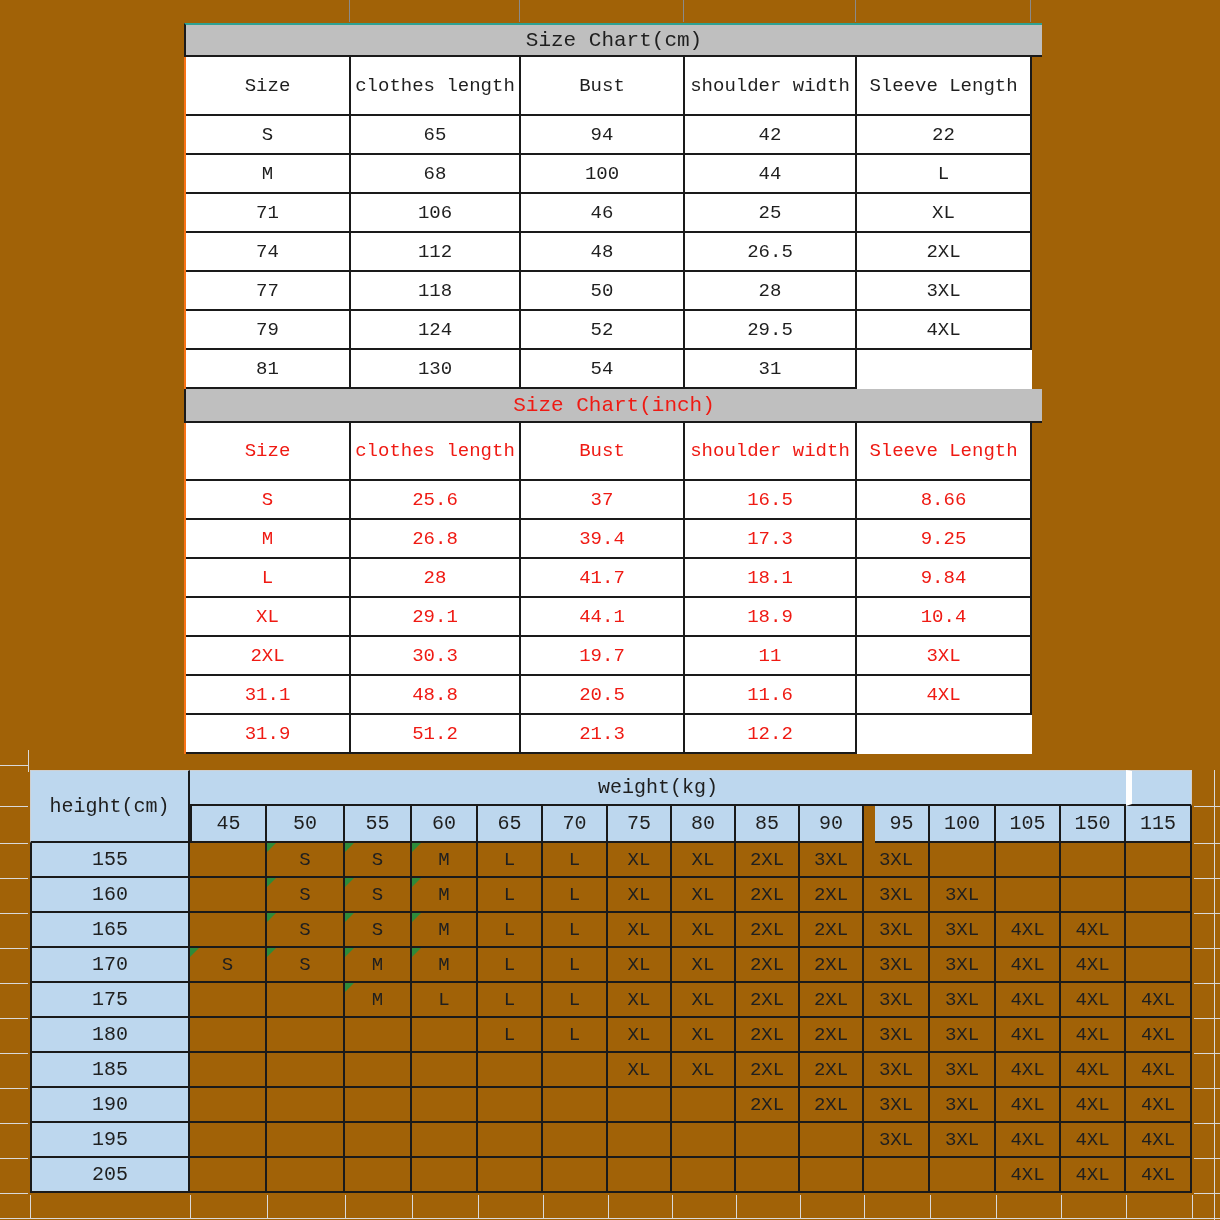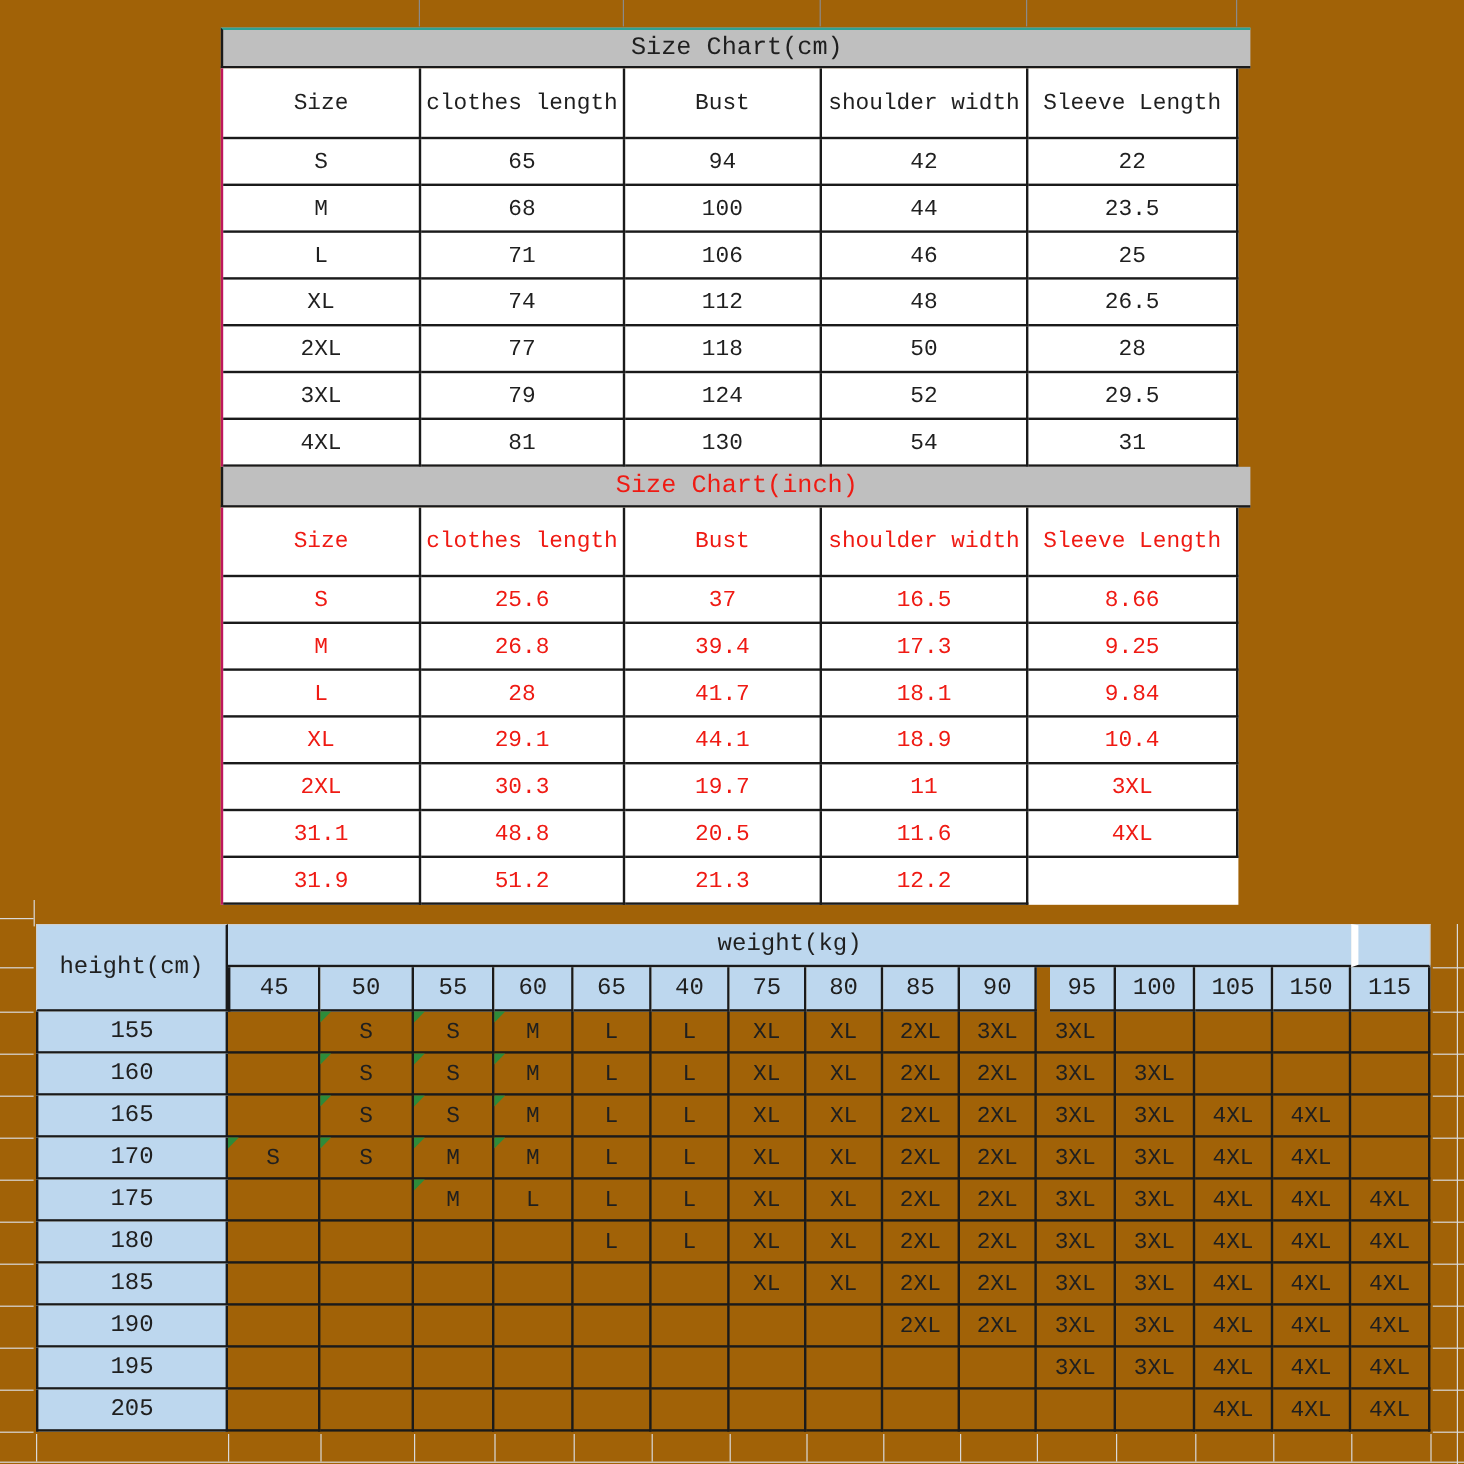--- a/index.html
+++ b/index.html
@@ -4,21 +4,21 @@
 <style>
   html,body{margin:0;padding:0;background:#ffffff;}
   #canvas{position:relative;width:1220px;height:1220px;background:#a16207;overflow:hidden;
           font-family:"Liberation Mono","DejaVu Sans Mono",monospace;color:#1f1f1f;}
   .size-table{position:absolute;left:184px;}
   .stitle{box-sizing:border-box;width:858px;height:34px;background:#bfbfbf;
           border-left:2px solid #1a1a1a;border-bottom:2px solid #1a1a1a;
           display:flex;align-items:center;justify-content:center;
           font-size:21px;letter-spacing:0px;}
   .stitle.teal{border-top:2px solid #2fa193;}
-  .sgrid{box-sizing:border-box;display:grid;width:848px;border-left:2px solid #be185d;background:#fff;}
+  .sgrid{box-sizing:border-box;display:grid;width:848px;border-left:2px solid #f97316;background:#fff;}
   .scell{box-sizing:border-box;border-right:2px solid #1a1a1a;border-bottom:2px solid #1a1a1a;
          display:flex;align-items:center;justify-content:center;font-size:19px;white-space:nowrap;}
   .inch, .inch .scell{color:#ef1a13;}
   .cm, .cm .scell{color:#1f1f1f;}
   #fit-grid{position:absolute;left:30px;top:770px;display:grid;
             grid-template-columns:160px 77px 78px 67px 66px 65px 65px 64px 64px 64px 64px 66px 66px 65px 65px 66px;
             grid-template-rows:36px 37px repeat(10,35px);}
   .fcell{box-sizing:border-box;display:flex;align-items:center;justify-content:center;
          font-size:19px;white-space:nowrap;position:relative;}
   .fblue{background:#bdd7ee;}
@@ -49,21 +49,20 @@
         <div class="scell hdr">Sleeve Length</div>
         <div class="scell">S</div>
         <div class="scell">65</div>
         <div class="scell">94</div>
         <div class="scell">42</div>
         <div class="scell">22</div>
         <div class="scell">M</div>
         <div class="scell">68</div>
         <div class="scell">100</div>
         <div class="scell">44</div>
-        <div class="scell">23.5</div>
         <div class="scell">L</div>
         <div class="scell">71</div>
         <div class="scell">106</div>
         <div class="scell">46</div>
         <div class="scell">25</div>
         <div class="scell">XL</div>
         <div class="scell">74</div>
         <div class="scell">112</div>
         <div class="scell">48</div>
         <div class="scell">26.5</div>
@@ -132,21 +131,21 @@
 
   <div id="fit-grid">
       <div class="fcell fblue bB num ftop" style="grid-area: 1 / 2 / auto / 16;">weight(kg)</div>
       <div class="fcell fblue bR bB num ftop fleft" style="grid-area: 1 / 1 / 3;">height(cm)</div>
       <div class="fcell fblue bB gapL ftop fright" style="grid-area: 1 / 16;"></div>
       <div class="fcell fblue bR bB num bL" style="grid-area: 2 / 2;">45</div>
       <div class="fcell fblue bR bB num" style="grid-area: 2 / 3;">50</div>
       <div class="fcell fblue bR bB num" style="grid-area: 2 / 4;">55</div>
       <div class="fcell fblue bR bB num" style="grid-area: 2 / 5;">60</div>
       <div class="fcell fblue bR bB num" style="grid-area: 2 / 6;">65</div>
-      <div class="fcell fblue bR bB num" style="grid-area: 2 / 7;">40</div>
+      <div class="fcell fblue bR bB num" style="grid-area: 2 / 7;">70</div>
       <div class="fcell fblue bR bB num" style="grid-area: 2 / 8;">75</div>
       <div class="fcell fblue bR bB num" style="grid-area: 2 / 9;">80</div>
       <div class="fcell fblue bR bB num" style="grid-area: 2 / 10;">85</div>
       <div class="fcell fblue bR bB num" style="grid-area: 2 / 11;">90</div>
       <div class="fcell fblue bR bB num" style="grid-area: 2 / 12; margin-left: 11px;">95</div>
       <div class="fcell fblue bR bB num" style="grid-area: 2 / 13;">100</div>
       <div class="fcell fblue bR bB num" style="grid-area: 2 / 14;">105</div>
       <div class="fcell fblue bR bB num" style="grid-area: 2 / 15;">150</div>
       <div class="fcell fblue bR bB num" style="grid-area: 2 / 16;">115</div>
       <div class="fcell fblue bL bR bB num" style="grid-area: 3 / 1;">155</div>

